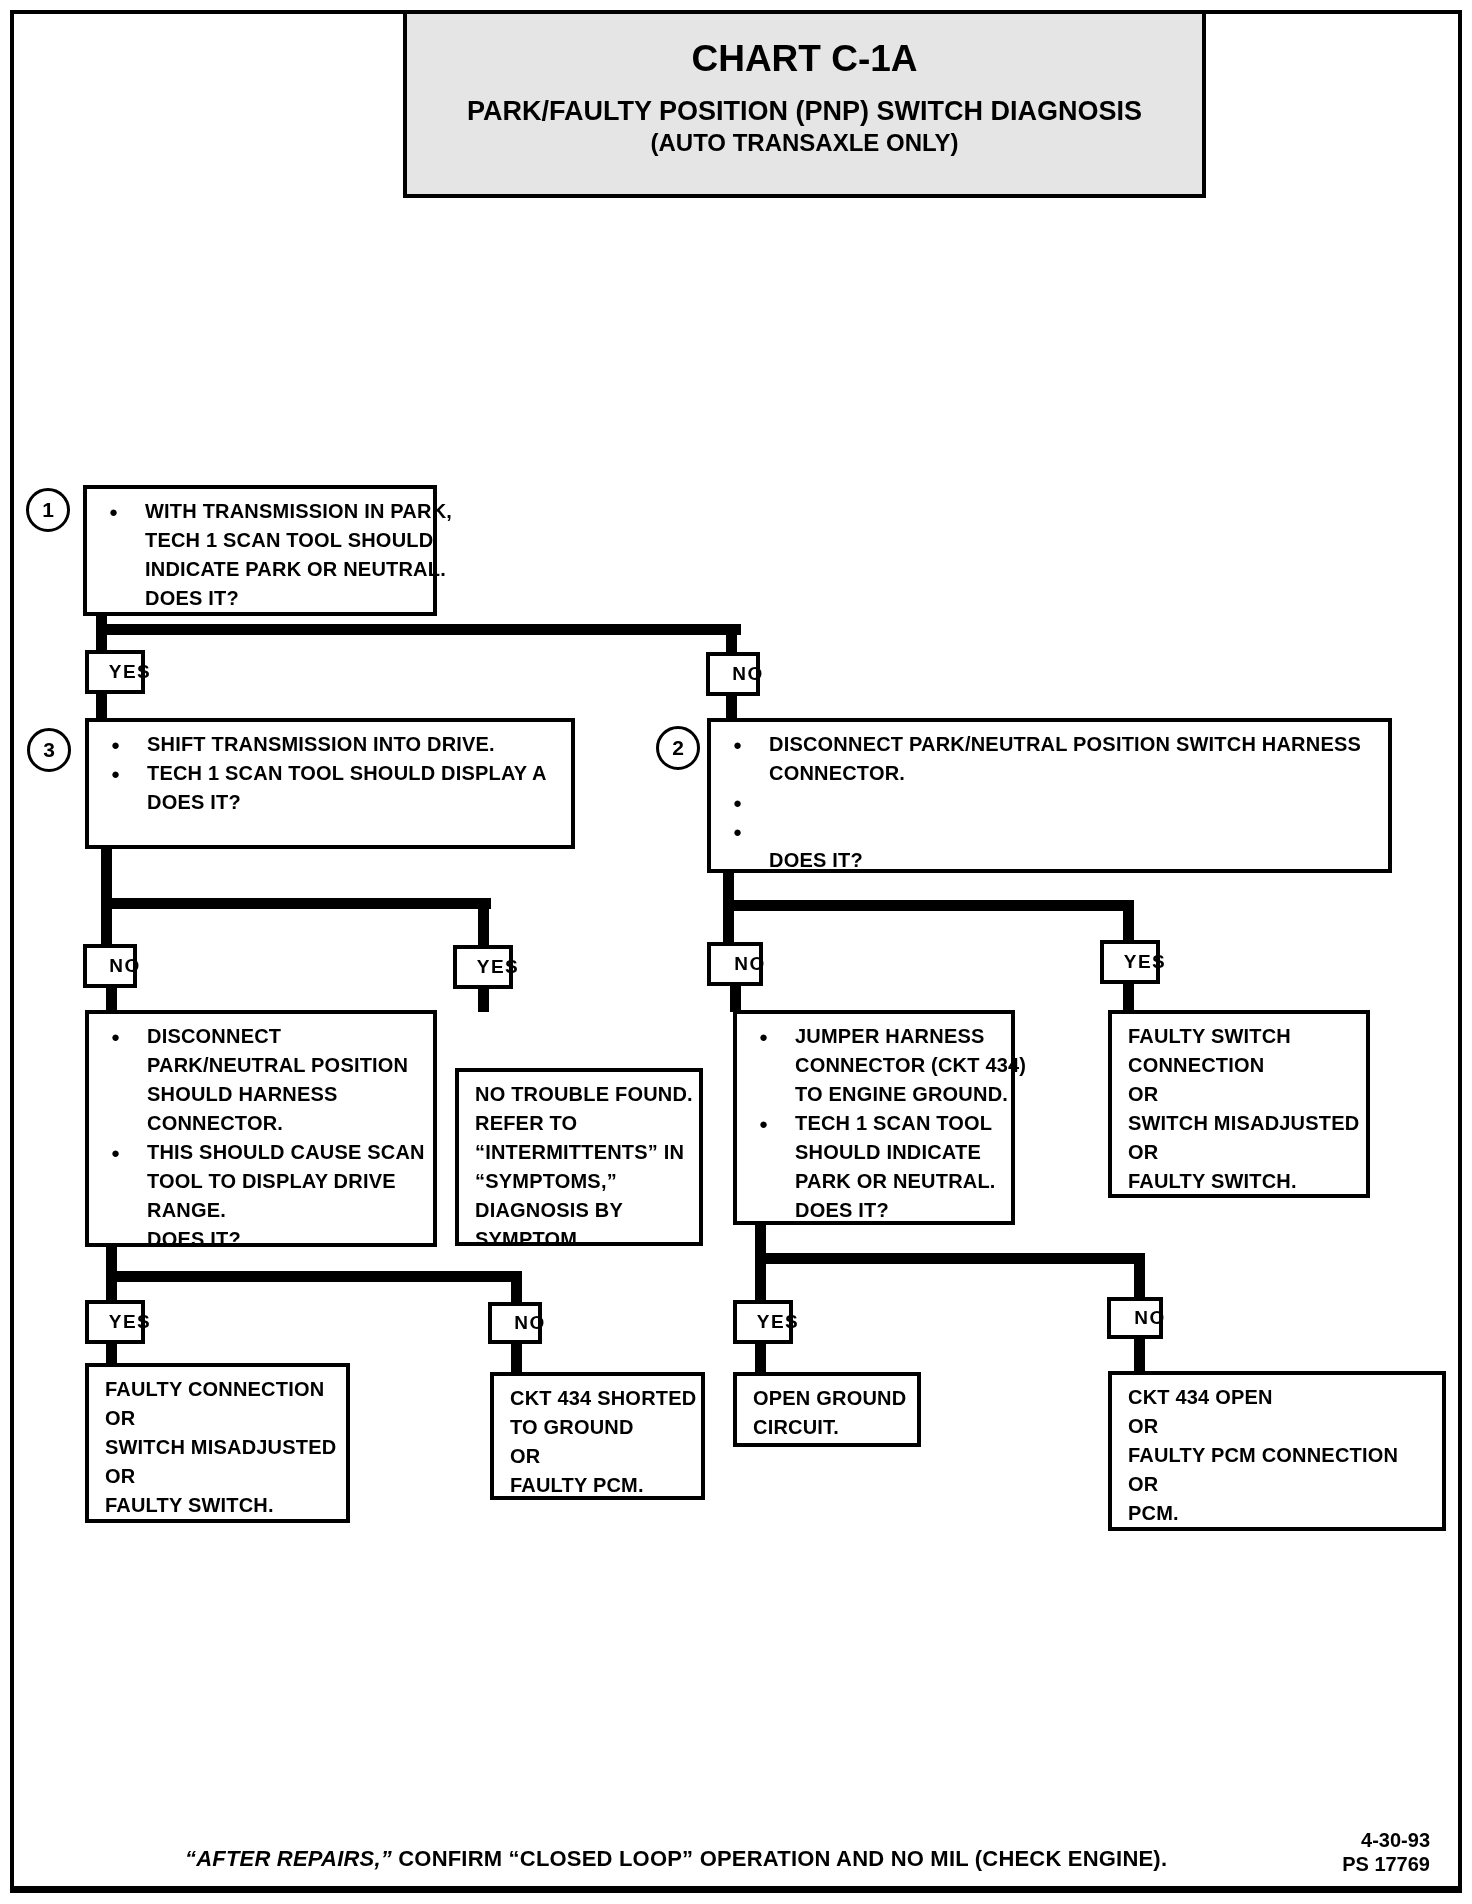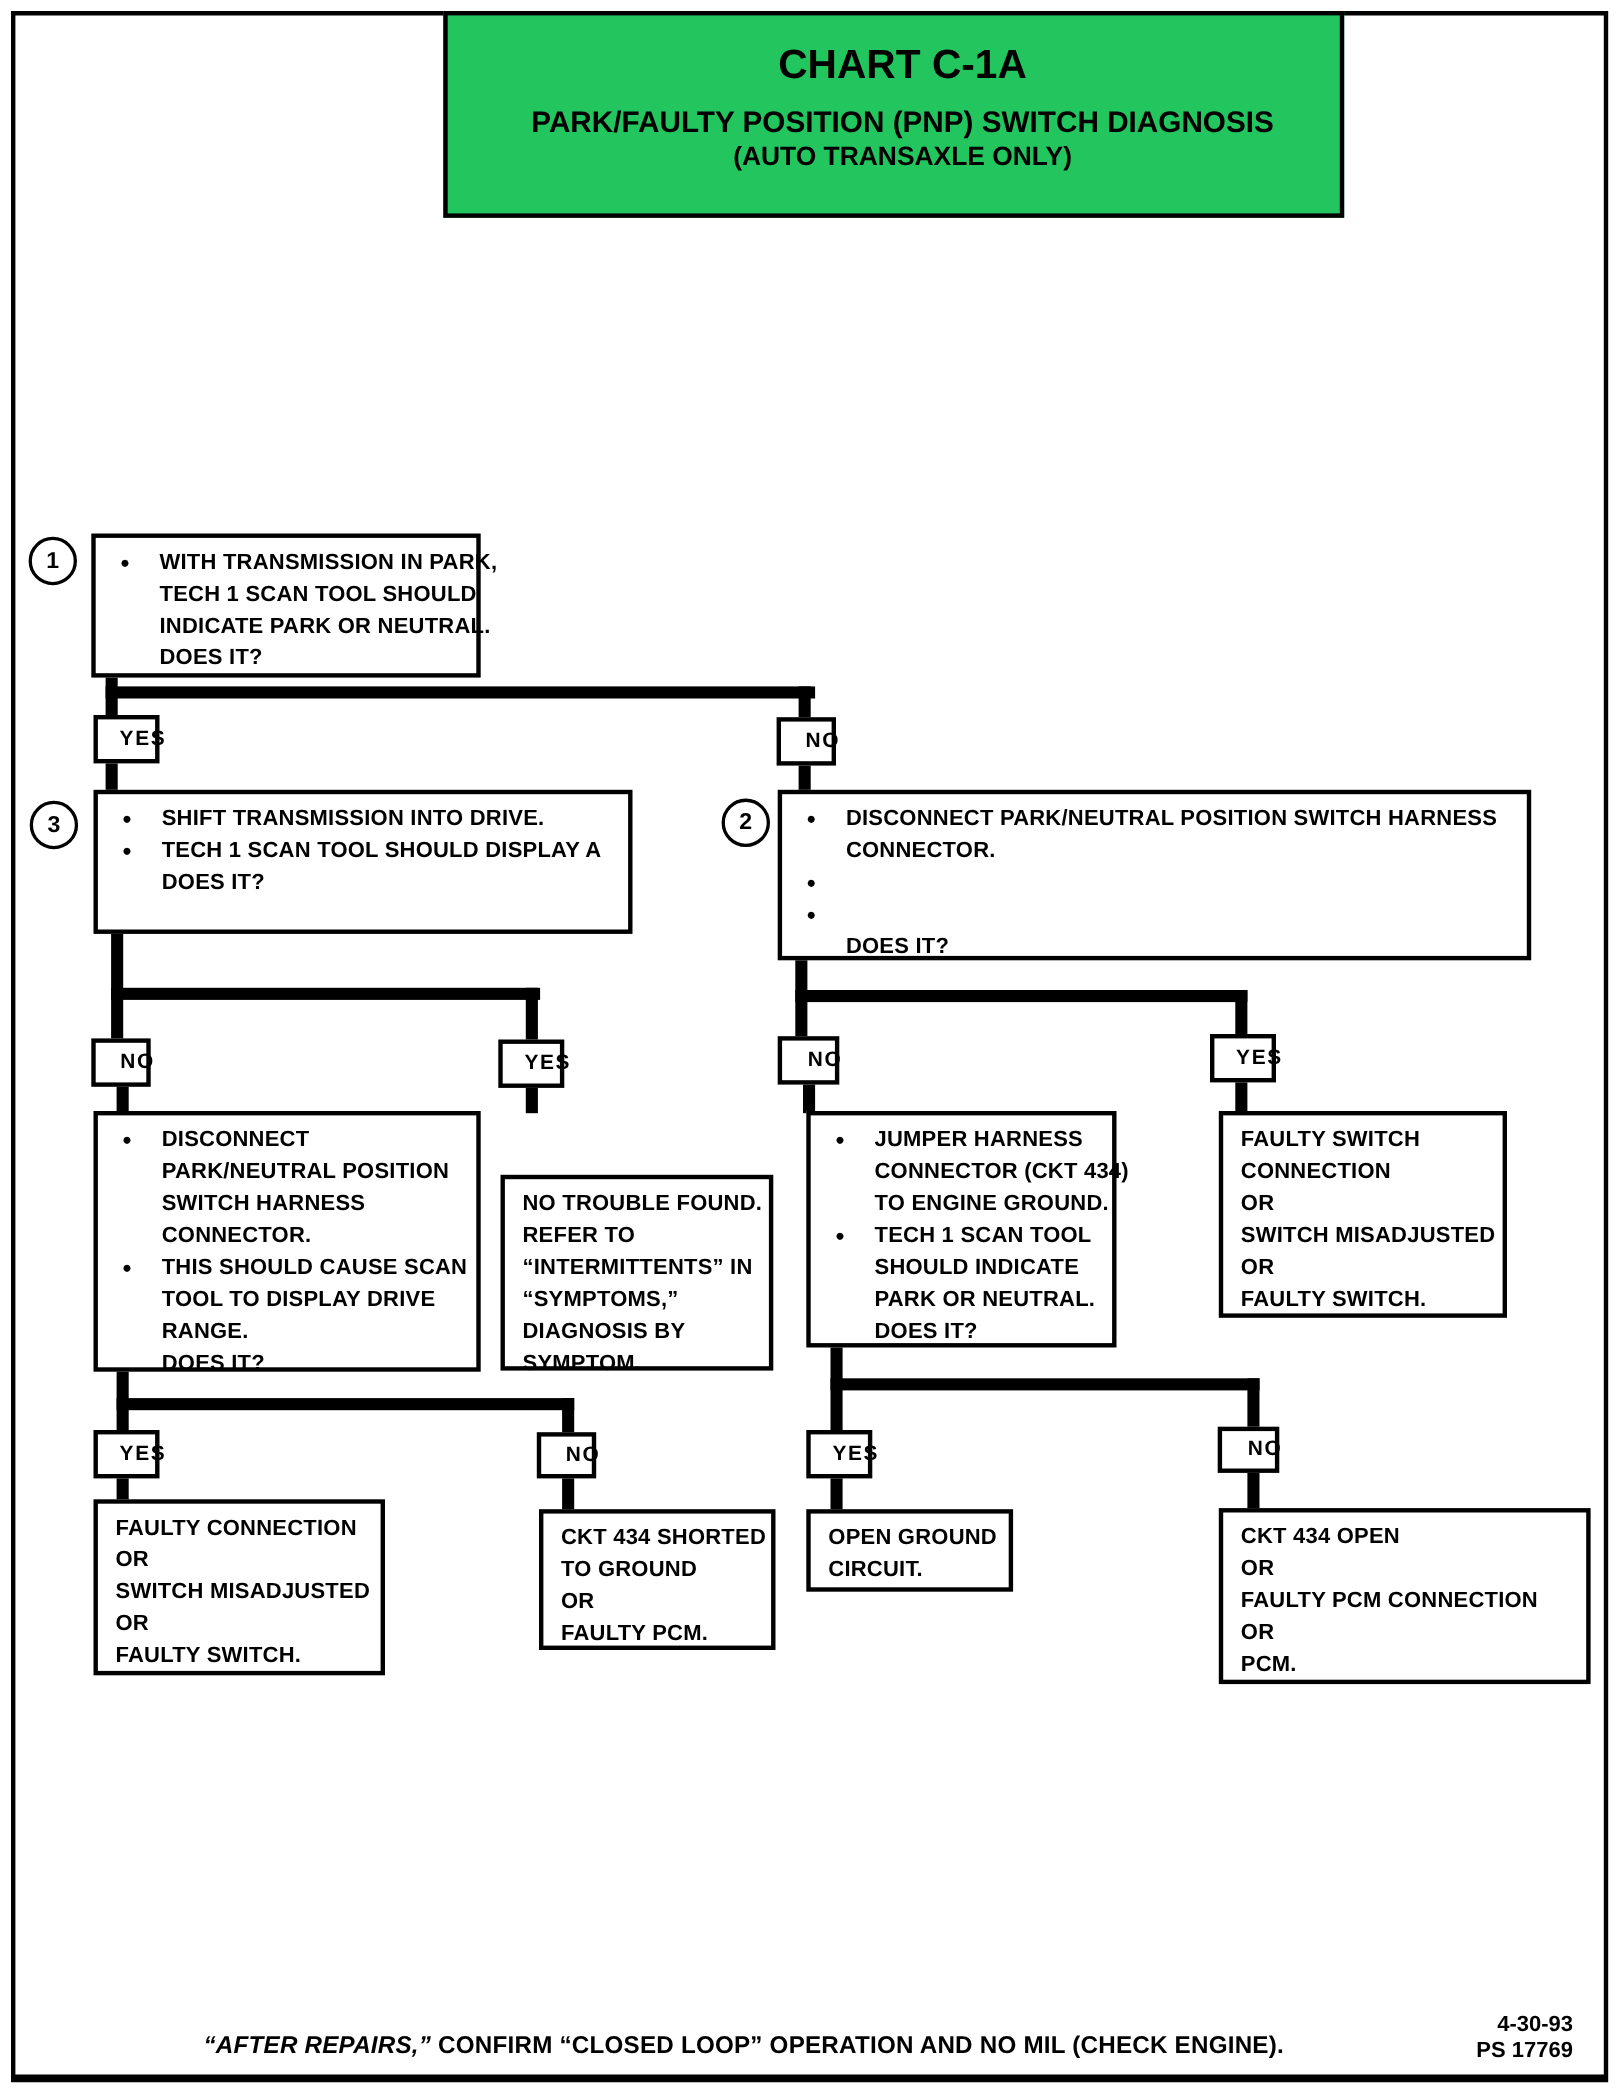--- a/index.html
+++ b/index.html
@@ -7,21 +7,21 @@
     position:relative;width:1472px;height:1904px;background:#ffffff;
     font-family:"Liberation Sans",sans-serif;font-weight:bold;color:#000;
     overflow:hidden;
   }
   .page-border{
     position:absolute;left:10px;top:10px;width:1444px;height:1872px;
     border:4px solid #000;border-bottom-width:7px;background:transparent;
   }
   .title-box{
     position:absolute;left:403px;top:10px;width:795px;height:180px;
-    border:4px solid #000;background:#22c55e;text-align:center;padding-left:16px;
+    border:4px solid #000;background:#e5e5e5;text-align:center;
   }
   .title-main{margin-top:24px;font-size:37px;letter-spacing:0px;}
   .title-sub{margin-top:16px;font-size:27px;}
   .title-sub2{margin-top:2px;font-size:24px;}
   .conn{position:absolute;background:#000;}
   .fbox{
     position:absolute;border:4px solid #000;background:#fff;
     font-size:20px;line-height:29px;padding:8px 8px 0 16px;box-sizing:border-box;
   }
   .ln{display:flex;align-items:flex-start;}
@@ -166,21 +166,21 @@
         <div class="ln">
           <span class="dot">●</span>
           <span class="tx">DISCONNECT</span>
         </div>
         <div class="ln">
           <span class="dot"></span>
           <span class="tx">PARK/NEUTRAL POSITION</span>
         </div>
         <div class="ln">
           <span class="dot"></span>
-          <span class="tx">SWITCH HARNESS</span>
+          <span class="tx">SHOULD HARNESS</span>
         </div>
         <div class="ln">
           <span class="dot"></span>
           <span class="tx">CONNECTOR.</span>
         </div>
         <div class="ln">
           <span class="dot">●</span>
           <span class="tx">THIS SHOULD CAUSE SCAN</span>
         </div>
         <div class="ln">

